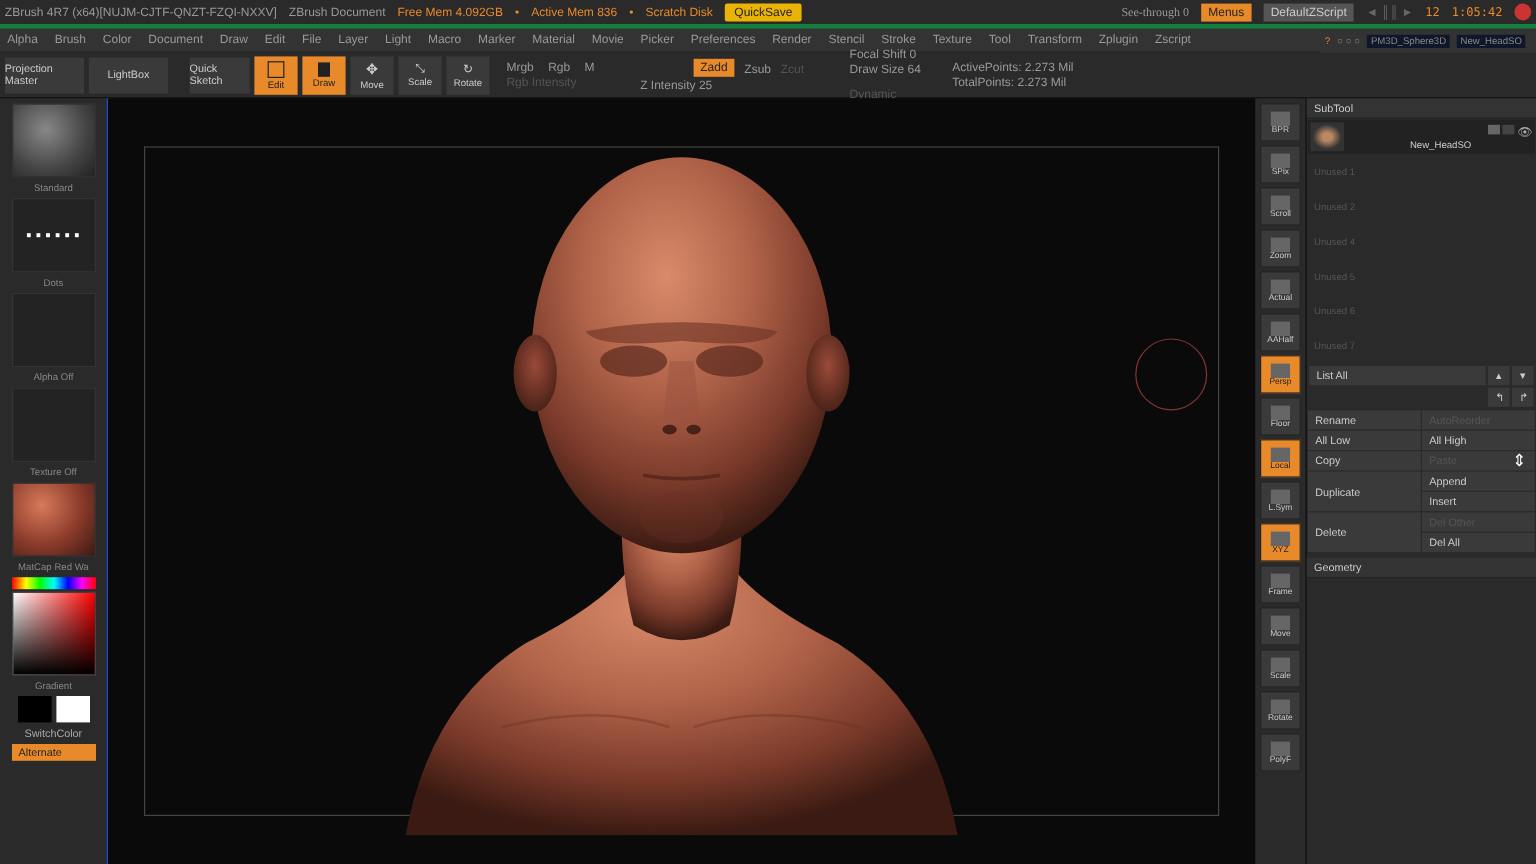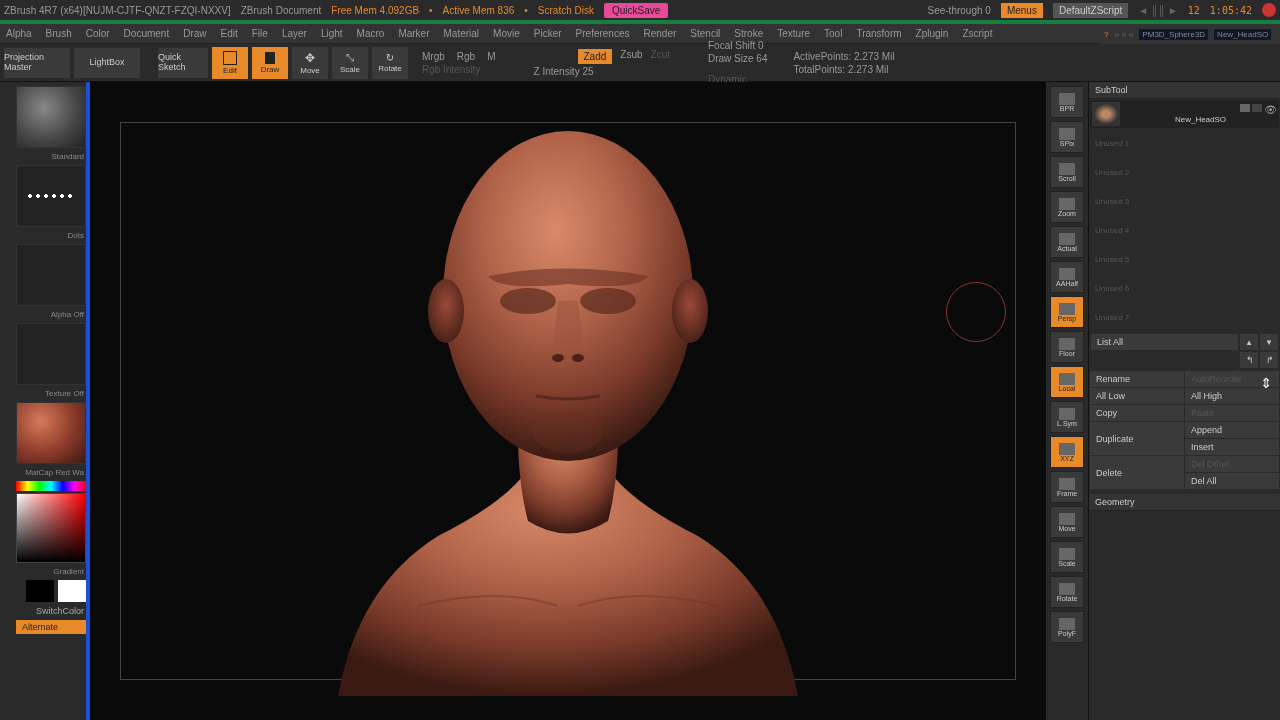--- a/index.html
+++ b/index.html
@@ -1,43 +1,43 @@
 <!DOCTYPE html>
 <html><head>
 <meta charset="utf-8">
 <style>
 * { margin: 0; padding: 0; box-sizing: border-box; font-family: Arial, sans-serif; }
 body { background: #1a1a1a; color: #aaa; font-size: 10px; overflow: hidden; width: 1280px; height: 720px; position: relative; }
 
 .title-bar { height: 24px; background: #2a2a2a; display: flex; align-items: center; padding: 0 4px; gap: 10px; border-bottom: 4px solid #15803d; }
 .title-bar .app-title { color: #999; font-size: 10px; }
 .title-bar .status { color: #e88a2a; font-size: 10px; }
-.title-bar .quicksave { background: #ec4899; color: #222; padding: 2px 8px; border-radius: 2px; }
-.title-bar .seethrough { color: #999; }
+.title-bar .quicksave { background: #eab308; color: #222; padding: 2px 8px; border-radius: 2px; }
+.title-bar .seethrough { color: #999; font-family: Liberation Serif, serif; }
 .title-bar .menus { background: #e88a2a; color: #222; padding: 2px 6px; }
 .title-bar .zscript { background: #555; color: #ccc; padding: 2px 6px; }
 .title-bar .spacer { flex: 1; }
 .title-bar .time { color: #e88a2a; font-family: monospace; font-size: 10px; }
 .title-bar .red-dot { width: 14px; height: 14px; background: #c33; border-radius: 50%; }
 
 .menu-bar { height: 20px; background: #333; display: flex; align-items: center; padding: 0 6px; gap: 14px; border-bottom: 1px solid #222; }
 .menu-bar span { color: #999; font-size: 10px; cursor: pointer; }
 
 .toolbar-row { height: 38px; background: #2a2a2a; display: flex; align-items: center; padding: 2px 4px; gap: 4px; border-bottom: 1px solid #111; }
 .tool-btn-big { width: 66px; height: 30px; background: #3a3a3a; display: flex; align-items: center; justify-content: center; color: #ccc; font-size: 9px; flex-direction: column; line-height: 1.1; }
 .tool-btn-icon { width: 36px; height: 32px; background: #3a3a3a; display: flex; flex-direction: column; align-items: center; justify-content: center; font-size: 8px; color: #ccc; gap: 1px; }
 .tool-btn-icon.active { background: #e88a2a; color: #222; }
 .tool-label { color: #999; font-size: 10px; }
 .tool-label.active { color: #e88a2a; }
 .tool-label.dim { color: #555; }
 .status-info { color: #999; font-size: 10px; margin-left: 8px; }
 
 .main-area { display: flex; height: 638px; }
 
-.left-panel { width: 90px; background: #2a2a2a; border-right: 4px solid #1d4ed8; display: flex; flex-direction: column; align-items: flex-end; padding: 4px 0; gap: 2px; }
+.left-panel { width: 90px; background: #2a2a2a; border-right: 1px solid #1d4ed8; display: flex; flex-direction: column; align-items: center; padding: 4px 0; gap: 2px; }
 .panel-slot { width: 70px; height: 62px; background: #232323; border: 1px solid #333; position: relative; }
 .panel-slot.brush { background: radial-gradient(circle at 40% 35%, #888, #444 60%, #222); }
 .panel-slot.material { background: radial-gradient(circle at 35% 30%, #d77a5a, #8a3a2a 55%, #3a1a12); }
 .panel-label { text-align: center; font-size: 8px; color: #888; padding: 2px; }
 .dots-stroke { display: flex; align-items: center; justify-content: center; height: 100%; }
 .dots-stroke::before { content: ''; width: 50px; height: 10px; background: radial-gradient(circle, #fff 30%, transparent 31%) 0 0/8px 10px; }
 .color-picker { width: 70px; height: 70px; background: linear-gradient(to right, #fff, #f00), linear-gradient(to bottom, transparent, #000); background-blend-mode: multiply; border: 1px solid #444; }
 .hue-bar { width: 70px; height: 10px; background: linear-gradient(to right, red, yellow, lime, cyan, blue, magenta, red); }
 .swatch-row { display: flex; gap: 4px; }
 .swatch { width: 28px; height: 22px; }
@@ -156,21 +156,21 @@
   <div style="display:flex;flex-direction:column;gap:2px;">
     <div style="display:flex;gap:12px;">
       <span class="tool-label">Mrgb</span>
       <span class="tool-label">Rgb</span>
       <span class="tool-label">M</span>
     </div>
     <span class="tool-label dim">Rgb Intensity</span>
   </div>
   <div style="width:30px;"></div>
   <div style="display:flex;flex-direction:column;gap:2px;">
-    <div style="display:flex;gap:8px;align-items:flex-start;padding-left:44px;">
+    <div style="display:flex;gap:8px;align-items:flex-end;padding-left:44px;">
       <span class="tool-label active" style="background:#e88a2a;color:#222;padding:2px 6px;">Zadd</span>
       <span class="tool-label">Zsub</span>
       <span class="tool-label dim">Zcut</span>
     </div>
     <span class="tool-label">Z Intensity 25</span>
   </div>
   <div style="width:30px;"></div>
   <div style="display:flex;flex-direction:column;gap:2px;">
     <span class="tool-label">Focal Shift 0</span>
     <div style="display:flex;gap:10px;flex-direction:column;">
@@ -332,21 +332,20 @@
             <span style="width:10px;height:8px;background:#666;"></span>
             <span style="width:10px;height:8px;background:#444;"></span>
             <span>👁</span>
           </div>
         <span class="subtool-name">New_HeadSO</span>
       </div>
     </div>
     <div id="unusedList">
         <div class="subtool-unused">Unused 1</div>
         <div class="subtool-unused">Unused 2</div>
-        <div class="subtool-unused">Unused 3</div>
         <div class="subtool-unused">Unused 4</div>
         <div class="subtool-unused">Unused 5</div>
         <div class="subtool-unused">Unused 6</div>
         <div class="subtool-unused">Unused 7</div>
       </div>
     <div style="display:flex;padding:2px;gap:2px;align-items:center;">
       <span class="rp-action-btn" style="flex:1;">List All</span>
       <span class="rp-action-btn" style="width:18px;text-align:center;">▴</span>
       <span class="rp-action-btn" style="width:18px;text-align:center;">▾</span>
     </div>

